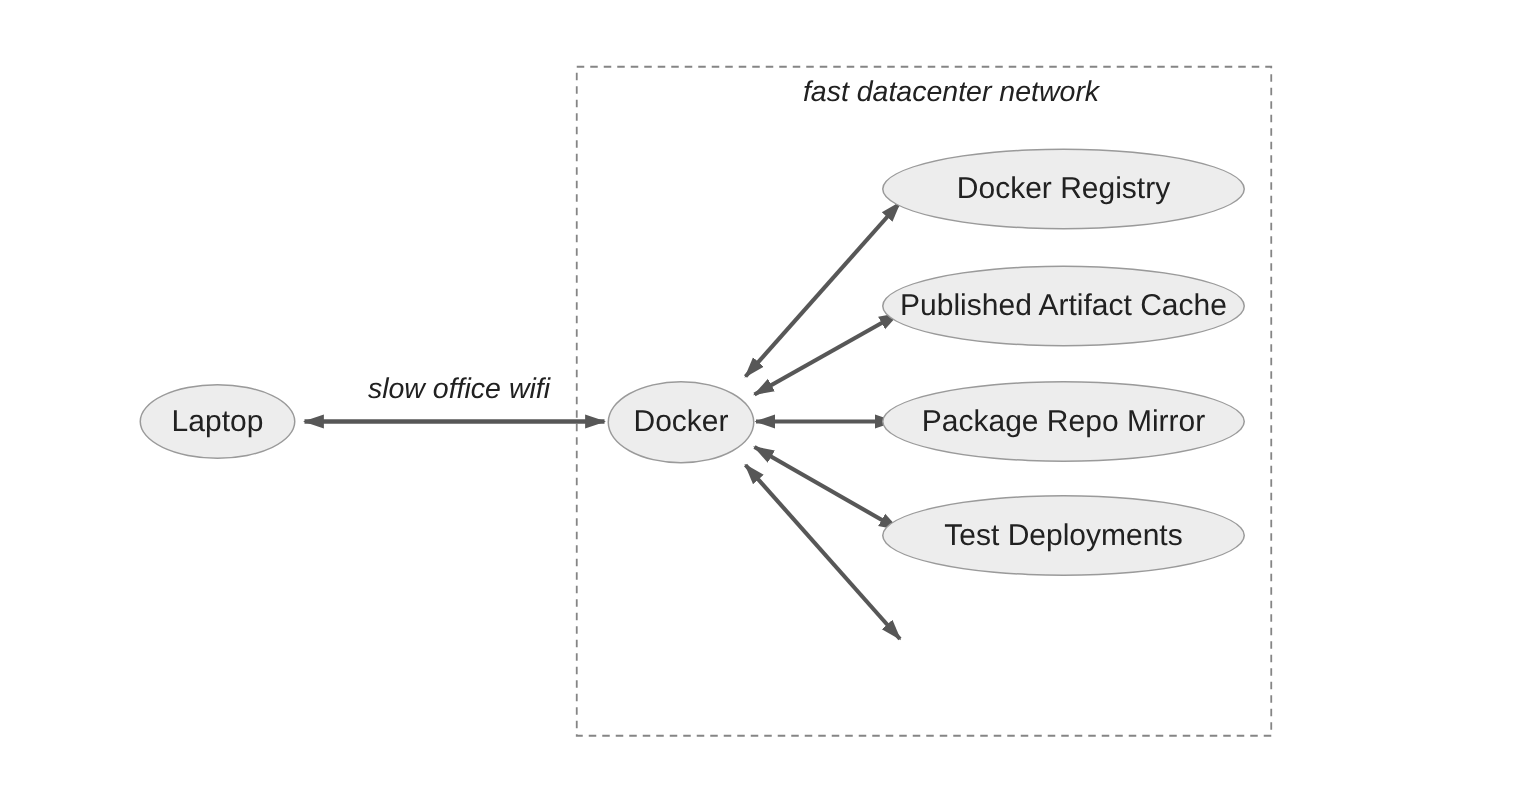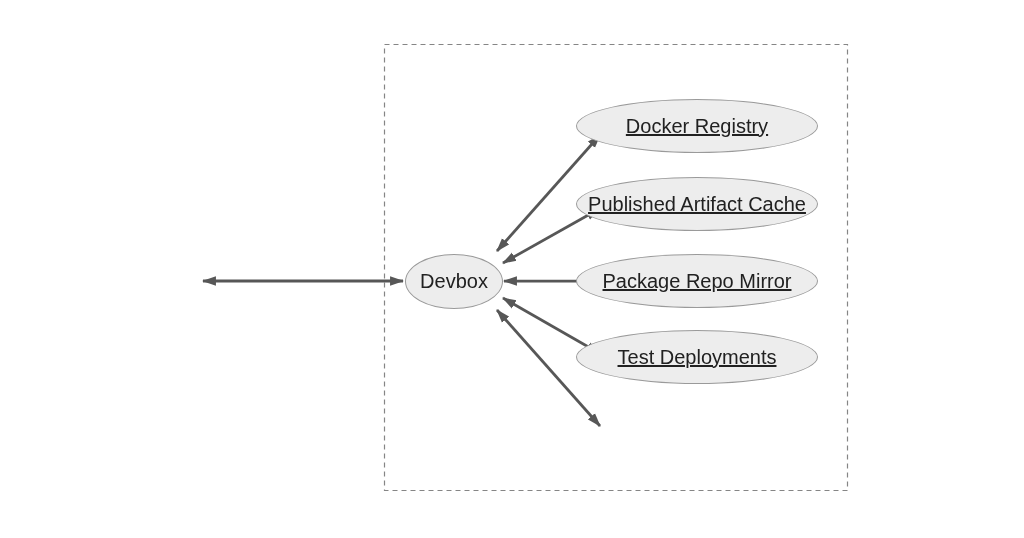--- a/index.html
+++ b/index.html
@@ -30,21 +30,21 @@
     background: #ededed;
     border: 1.5px solid #9a9a9a;
     border-radius: 50%;
     box-sizing: border-box;
     font-size: 20px;
     color: #212121;
     white-space: nowrap;
   }
   .node-laptop   { left: 93px;  top: 256px; width: 104px; height: 50px; }
   .node-devbox   { left: 405px; top: 254px; width: 98px;  height: 55px; }
-  .node-service  { left: 576px; width: 242px; height: 54px; text-decoration: underline; }
+  .node-service  { left: 588px; width: 242px; height: 54px; }
   .node-service.s0 { top: 99px; }
   .node-service.s1 { top: 177px; }
   .node-service.s2 { top: 254px; }
   .node-service.s3 { top: 330px; text-align: right; }
   .node-service.s4 { top: 407px; }
   .edge-label {
     position: absolute;
     left: 226px;
     top: 249px;
     width: 160px;
@@ -82,25 +82,30 @@
 
     <line x1="203" y1="281" x2="403" y2="281" stroke="#575757" stroke-width="3" marker-start="url(#arrow)" marker-end="url(#arrow)"></line>
 
     <line x1="497" y1="251" x2="600" y2="135" stroke="#575757" stroke-width="2.75" marker-start="url(#arrow)" marker-end="url(#arrow)"></line>
     <line x1="503" y1="263" x2="599" y2="209" stroke="#575757" stroke-width="2.75" marker-start="url(#arrow)" marker-end="url(#arrow)"></line>
     <line x1="504" y1="281" x2="596" y2="281" stroke="#575757" stroke-width="2.75" marker-start="url(#arrow)" marker-end="url(#arrow)"></line>
     <line x1="503" y1="298" x2="599" y2="353" stroke="#575757" stroke-width="2.75" marker-start="url(#arrow)" marker-end="url(#arrow)"></line>
     <line x1="497" y1="310" x2="600" y2="426" stroke="#575757" stroke-width="2.75" marker-start="url(#arrow)" marker-end="url(#arrow)"></line>
   </svg>
 
+  <div class="boundary-label">fast datacenter network</div>
 
+  <div class="edge-label">slow office wifi</div>
 
+  <div class="node node-laptop">
+    <span>Laptop</span>
+  </div>
 
   <div class="node node-devbox">
-    <span>Devbox</span>
+    <span>Docker</span>
   </div>
 
   <div class="node node-service s0">
     <span>Docker Registry</span>
   </div>
 
   <div class="node node-service s1">
     <span>Published Artifact Cache</span>
   </div>
 

